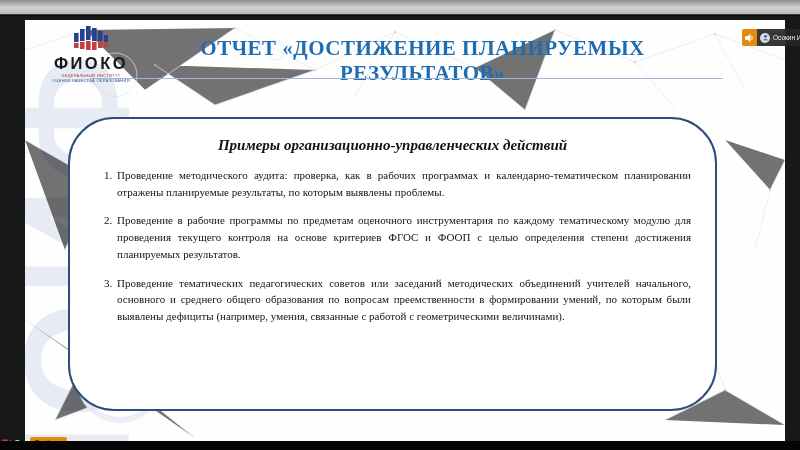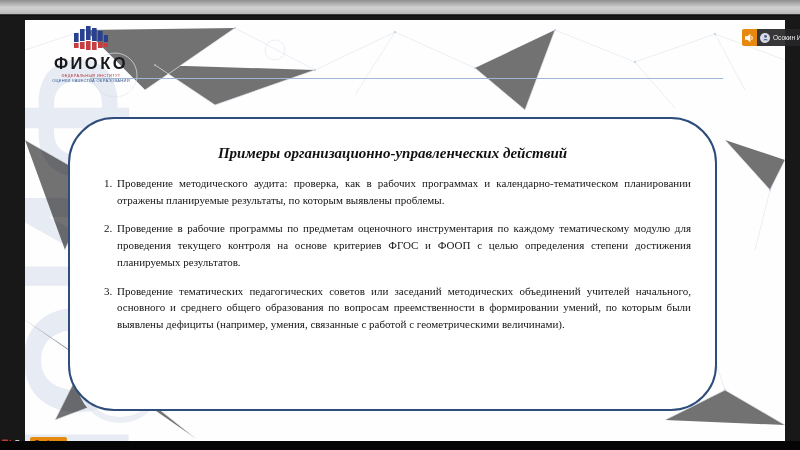--- a/index.html
+++ b/index.html
@@ -49,21 +49,21 @@
     position: absolute; left: 65px; top: 58px; width: 633px; height: 1px;
     background: #9db7d4;
   }
 
   .content-box {
     position: absolute; left: 43px; top: 97px; width: 649px; height: 294px;
     background: #ffffff;
     border: 2px solid #2e4d7b; border-radius: 46px;
   }
   .content-box h2 {
-    margin-top: 26px; text-align: center;
+    margin-top: 18px; text-align: center;
     font-family: "Liberation Serif", serif;
     font-style: italic; font-weight: bold; font-size: 15px; color: #111;
   }
   .content-box ol {
     margin-top: 13px; padding-left: 45px; padding-right: 24px;
     font-family: "Liberation Serif", serif;
     font-size: 11px; line-height: 1.52; color: #141414;
     text-align: justify;
   }
   .content-box ol li { margin-bottom: 12px; padding-left: 2px; }
@@ -153,20 +153,21 @@
           <rect x="31" y="17" width="4" height="4" fill="#c63d42"></rect>
         </g>
       </svg>
       <span class="name">ФИОКО</span>
       <div class="sub">
         <div class="l1">ФЕДЕРАЛЬНЫЙ ИНСТИТУТ</div>
         <div class="l2">ОЦЕНКИ КАЧЕСТВА ОБРАЗОВАНИЯ</div>
       </div>
     </div>
 
+    <div class="slide-title">ОТЧЕТ «ДОСТИЖЕНИЕ ПЛАНИРУЕМЫХ РЕЗУЛЬТАТОВ»</div>
     <div class="title-rule"></div>
 
     <div class="content-box">
       <h2>Примеры организационно-управленческих действий</h2>
       <ol>
         <li>Проведение методического аудита: проверка, как в рабочих программах и календарно-тематическом планировании отражены планируемые результаты, по которым выявлены проблемы.</li>
         <li>Проведение в рабочие программы по предметам оценочного инструментария по каждому тематическому модулю для проведения текущего контроля на основе критериев ФГОС и ФООП с целью определения степени достижения планируемых результатов.</li>
         <li>Проведение тематических педагогических советов или заседаний методических объединений учителей начального, основного и среднего общего образования по вопросам преемственности в формировании умений, по которым были выявлены дефициты (например, умения, связанные с работой с геометрическими величинами).</li>
       </ol>
     </div>

